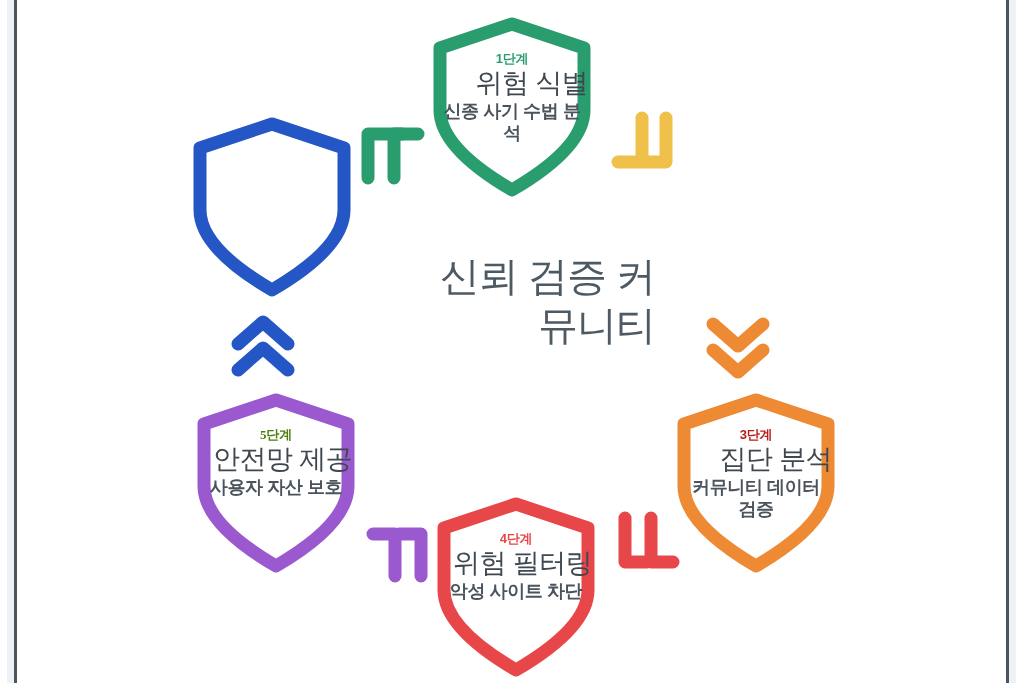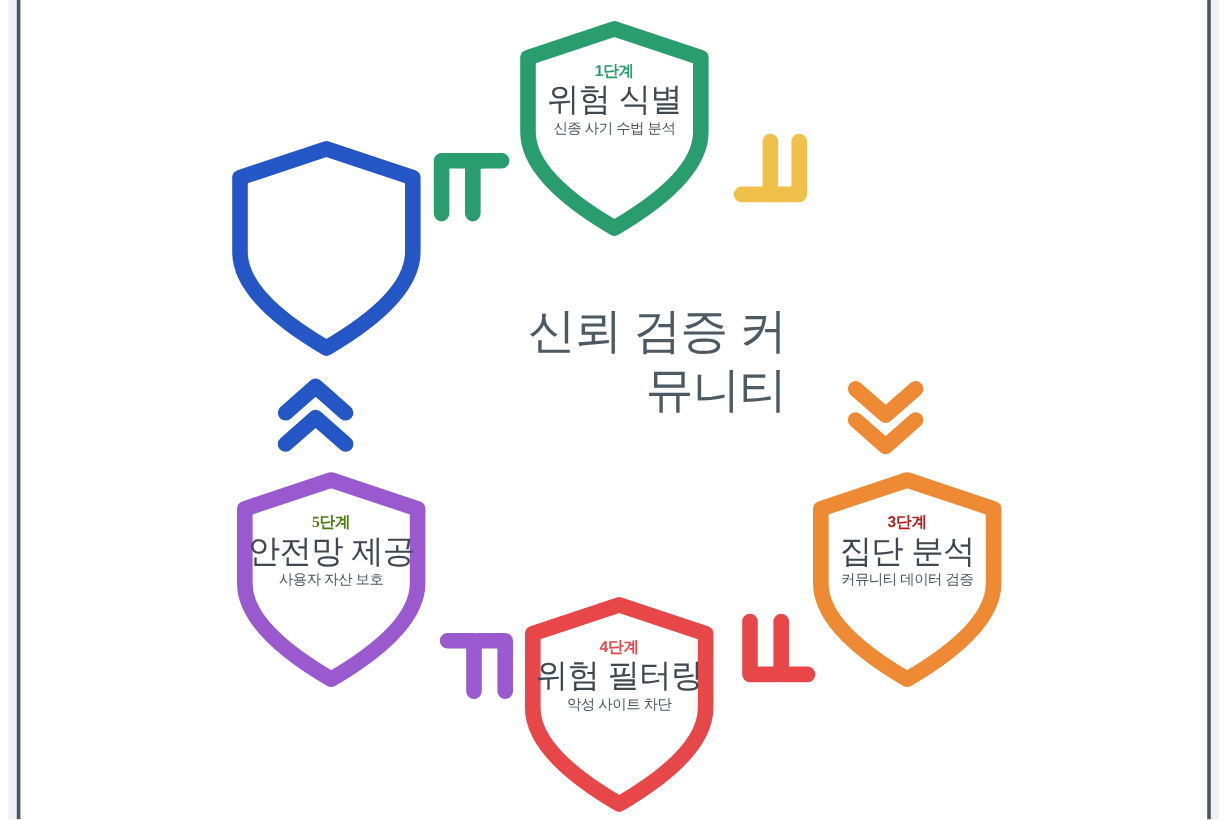--- a/index.html
+++ b/index.html
@@ -61,24 +61,25 @@
     letter-spacing: -0.2px;
     margin-bottom: 3px;
   }
   .step-title {
     font-size: 27px;
     font-weight: 400;
     color: #3f4850;
     letter-spacing: -0.6px;
     white-space: nowrap;
     margin-bottom: 3px;
+    text-align: right;
   }
   .step-sub {
-    font-size: 12px;
-    font-weight: 400;
+    font-size: 18px;
+    font-weight: 700;
     color: #4b545c;
     letter-spacing: -0.4px;
     line-height: 1.25;
     text-align: center;
   }
   .step-sub.wrap { padding: 0 8px; }
 
   
   .center-title {
     position: absolute;

